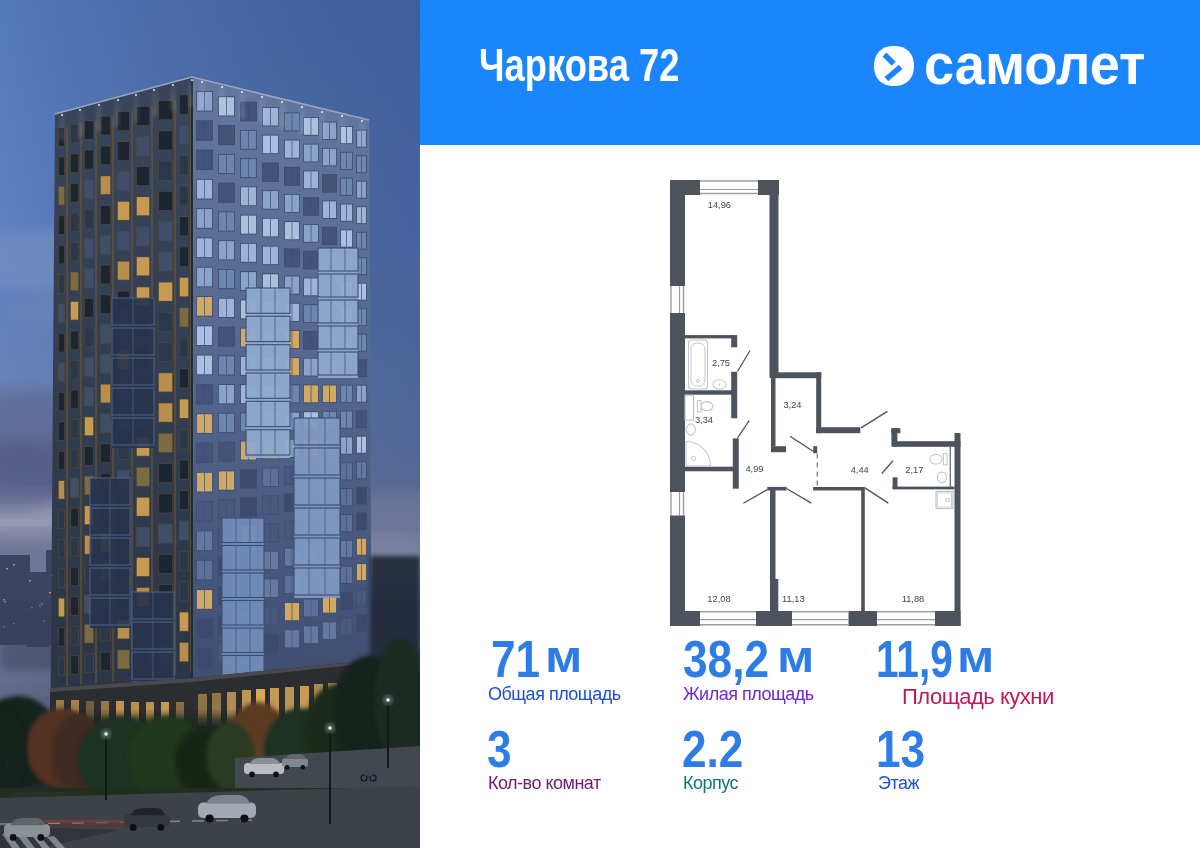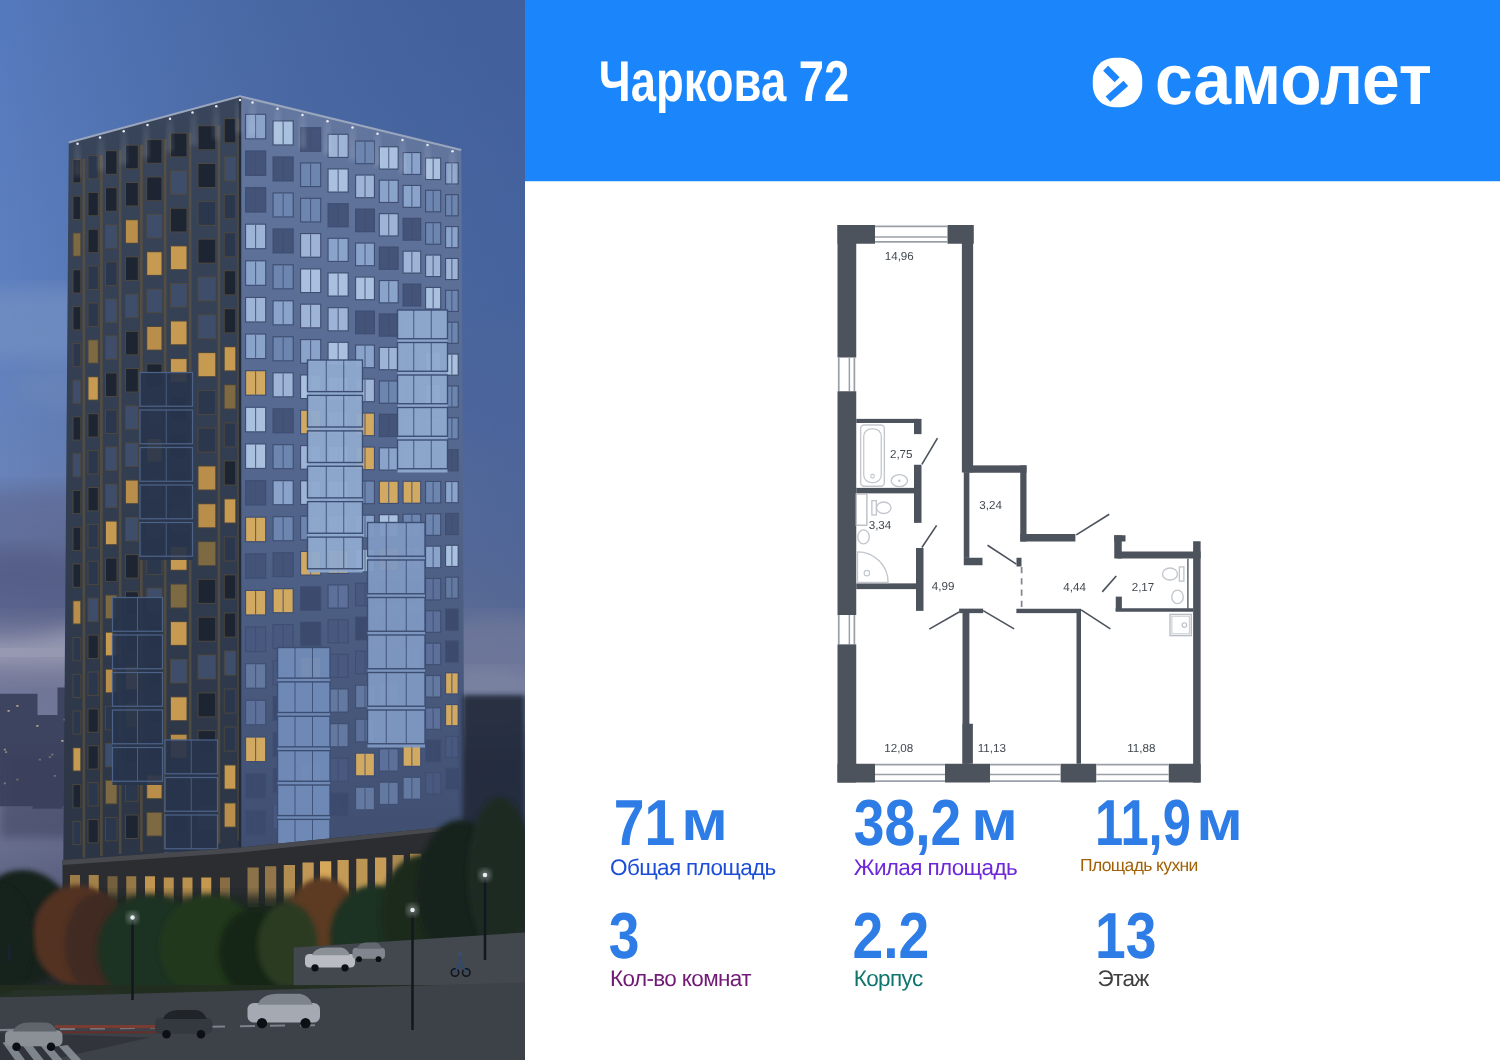--- a/index.html
+++ b/index.html
@@ -1394,25 +1394,25 @@
 <div style="position:absolute;left:488px;top:684.3px;color:#1d4ed8;font-size:18px;line-height:1.2;letter-spacing:-0.5px">Общая площадь</div>
 
 <div style="position:absolute;left:683px;top:633px;color:#2e7ce6;font-weight:bold;font-size:52px;line-height:1;transform:scaleX(0.85);transform-origin:left top;white-space:nowrap">38,2</div>
 <div style="position:absolute;left:776.5px;top:634px;color:#2e7ce6;font-weight:bold;font-size:45px;line-height:1;transform:scaleX(1.12);transform-origin:left top">м</div>
 
 <div style="position:absolute;left:683px;top:684.3px;color:#6d28d9;font-size:18px;line-height:1.2;letter-spacing:-0.5px">Жилая площадь</div>
 
 <div style="position:absolute;left:876px;top:633px;color:#2e7ce6;font-weight:bold;font-size:52px;line-height:1;transform:scaleX(0.78);transform-origin:left top;white-space:nowrap">11,9</div>
 <div style="position:absolute;left:957px;top:634px;color:#2e7ce6;font-weight:bold;font-size:45px;line-height:1;transform:scaleX(1.12);transform-origin:left top">м</div>
 
-<div style="position:absolute;left:864px;top:684.3px;color:#a16207;font-size:14px;line-height:1.2;letter-spacing:-0.5px">Площадь кухни</div>
+<div style="position:absolute;left:902px;top:684.3px;color:#be185d;font-size:22px;line-height:1.2;letter-spacing:-0.5px">Площадь кухни</div>
 
 <div style="position:absolute;left:487.3px;top:723.4px;color:#2e7ce6;font-weight:bold;font-size:52px;line-height:1;transform:scaleX(0.85);transform-origin:left top;white-space:nowrap">3</div>
 
 <div style="position:absolute;left:488px;top:773px;color:#701a75;font-size:18px;line-height:1.2;letter-spacing:-0.5px">Кол-во комнат</div>
 
 <div style="position:absolute;left:682px;top:723.4px;color:#2e7ce6;font-weight:bold;font-size:52px;line-height:1;transform:scaleX(0.85);transform-origin:left top;white-space:nowrap">2.2</div>
 
 <div style="position:absolute;left:683px;top:773px;color:#0f766e;font-size:18px;line-height:1.2;letter-spacing:-0.5px">Корпус</div>
 
 <div style="position:absolute;left:876px;top:723.4px;color:#2e7ce6;font-weight:bold;font-size:52px;line-height:1;transform:scaleX(0.85);transform-origin:left top;white-space:nowrap">13</div>
 
-<div style="position:absolute;left:878px;top:773px;color:#404040;font-size:18px;line-height:1.2;letter-spacing:-0.5px">Этаж</div>
+<div style="position:absolute;left:878px;top:773px;color:#1d4ed8;font-size:18px;line-height:1.2;letter-spacing:-0.5px">Этаж</div>
 </div>
 </body></html>

